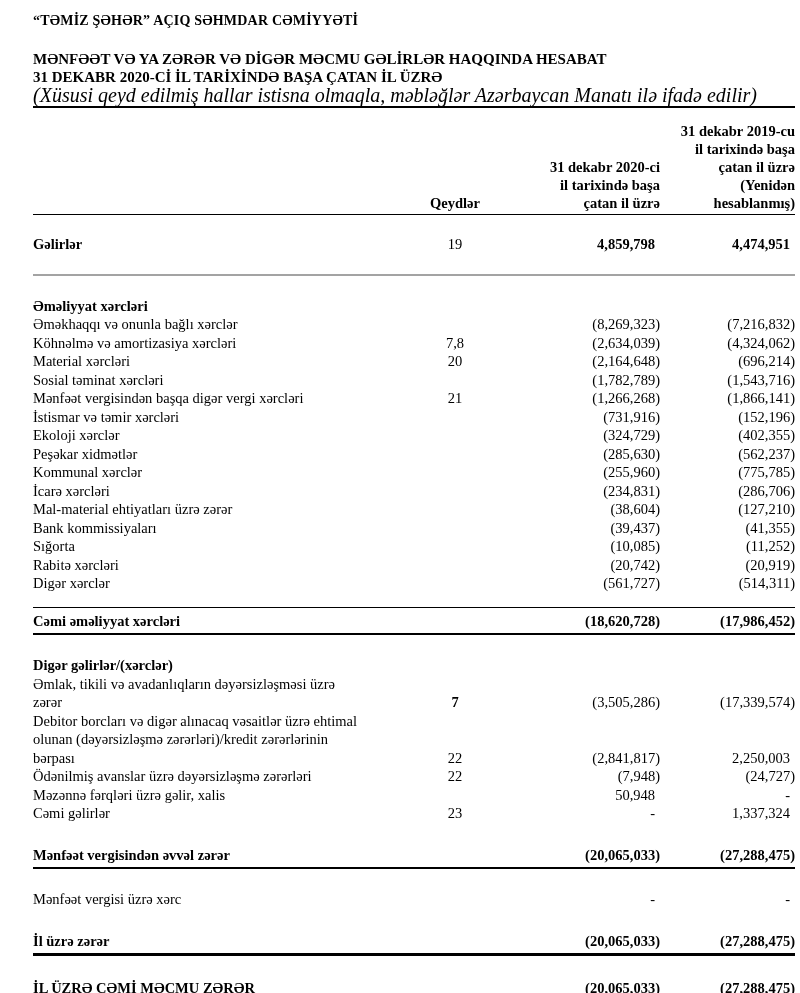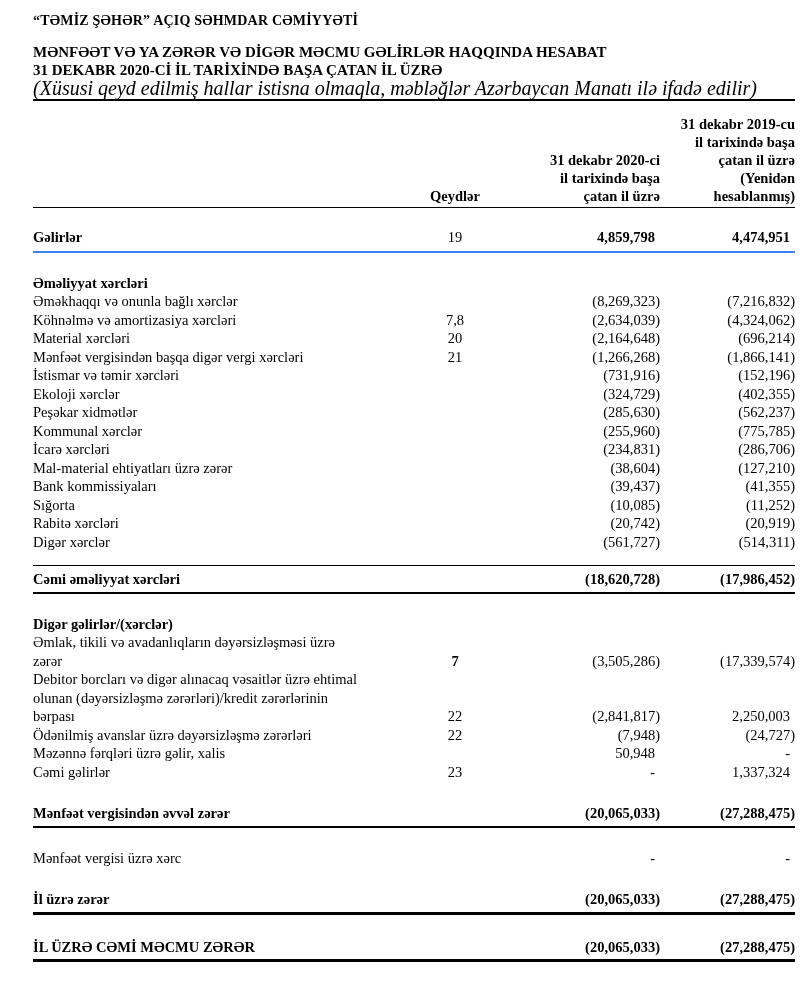--- a/index.html
+++ b/index.html
@@ -6,21 +6,21 @@
   body{
     width:800px;height:993px;
     font-family:"Liberation Serif","DejaVu Serif",serif;
     color:#000;
     -webkit-font-smoothing:antialiased;
   }
   .page{box-sizing:border-box;width:800px;padding:10px 5px 0 33px;}
 
   
   .company{font-size:14px;font-weight:bold;line-height:22px;letter-spacing:.2px;}
-  .stmt{margin-top:11px;font-size:15px;font-weight:bold;line-height:18px;}
+  .stmt{margin-top:18px;font-size:15px;font-weight:bold;line-height:18px;}
   .curnote{font-size:20px;font-style:italic;line-height:18px;}
   .toprule{border-top:2px solid #000;margin-top:2px;}
 
   
   .thead{
     display:flex;align-items:flex-end;
     min-height:104px;padding-bottom:2px;
     border-bottom:1px solid #000;
     font-weight:bold;font-size:14.5px;line-height:18px;
   }
@@ -32,21 +32,21 @@
   
   .r{display:flex;align-items:flex-end;font-size:14.5px;line-height:18.5px;}
   .r .lbl{flex:1;white-space:pre-line;padding-right:8px;}
   .r .note{width:70px;text-align:center;font-weight:normal;}
   .r .note.nb{font-weight:bold;}
   .r .v{width:170px;text-align:right;box-sizing:border-box;}
   .r .v2{width:135px;text-align:right;box-sizing:border-box;}
   .r .v.plain,.r .v2.plain{padding-right:5px;}
   .bold .lbl,.bold .v,.bold .v2{font-weight:bold;}
   .sec .lbl{font-weight:bold;}
-  .rev{padding-top:20px;padding-bottom:4px;border-bottom:2px solid #3b82f6;}
+  .rev{padding-top:20px;padding-bottom:20px;border-bottom:2px solid #a3a3a3;}
   .total{padding-top:2px;padding-bottom:3px;border-bottom:2px solid #000;}
   .rule-top{border-top:1px solid #000;margin-top:14px;padding-top:4px;}
   .heavy{border-bottom-width:3px;}
   .spacer{height:21px;}
 </style>
 </head>
 <body>
 
 <div class="page">
 
@@ -97,20 +97,26 @@
         <span class="v">(2,634,039)</span>
         <span class="v2">(4,324,062)</span>
       </div>
       <div class="r">
         <span class="lbl">Material xərcləri</span>
         <span class="note">20</span>
         <span class="v">(2,164,648)</span>
         <span class="v2">(696,214)</span>
       </div>
       <div class="r">
+        <span class="lbl">Sosial təminat xərcləri</span>
+        <span class="note"></span>
+        <span class="v">(1,782,789)</span>
+        <span class="v2">(1,543,716)</span>
+      </div>
+      <div class="r">
         <span class="lbl">Mənfəət vergisindən başqa digər vergi xərcləri</span>
         <span class="note">21</span>
         <span class="v">(1,266,268)</span>
         <span class="v2">(1,866,141)</span>
       </div>
       <div class="r">
         <span class="lbl">İstismar və təmir xərcləri</span>
         <span class="note"></span>
         <span class="v">(731,916)</span>
         <span class="v2">(152,196)</span>

